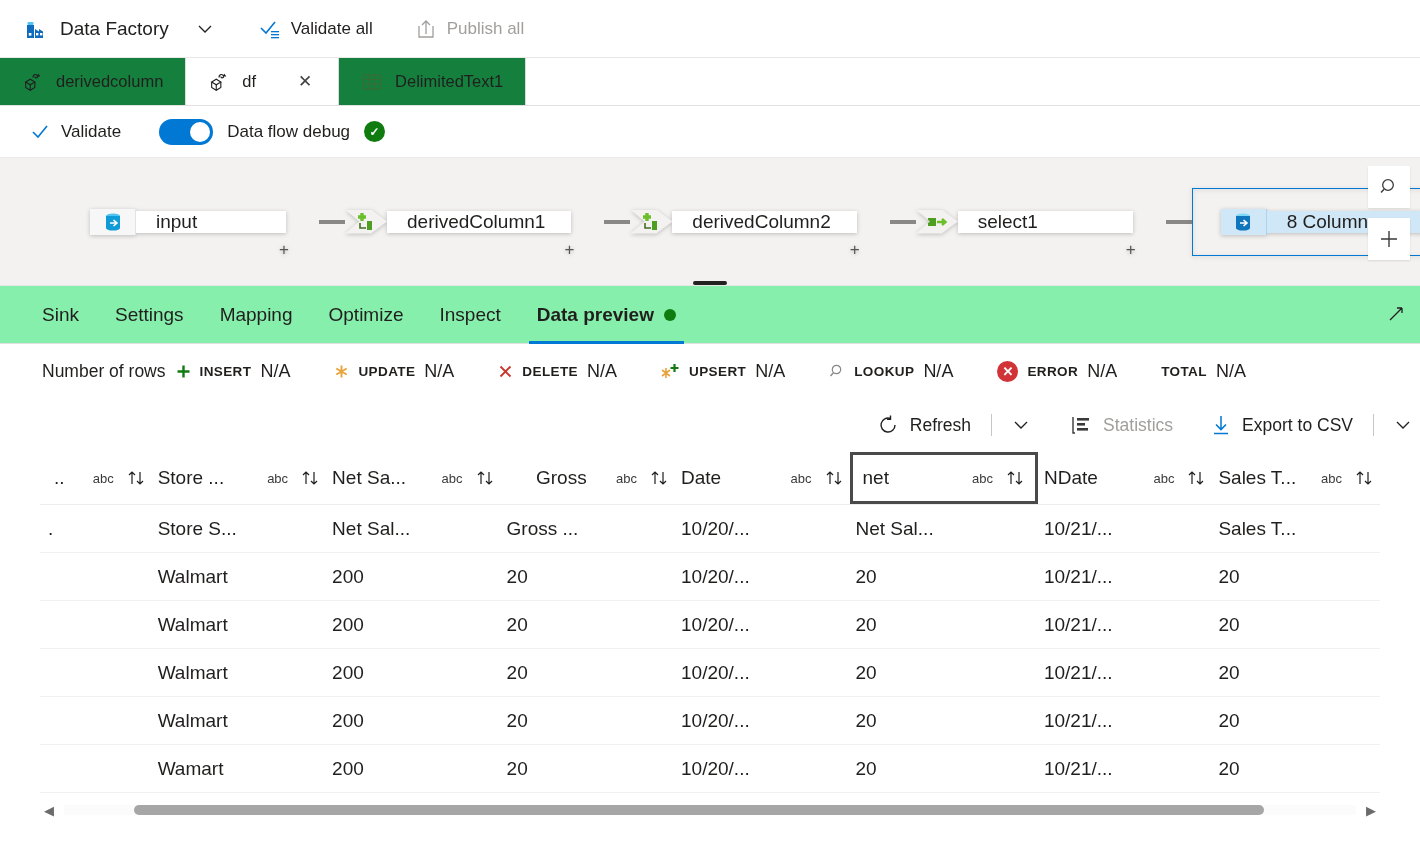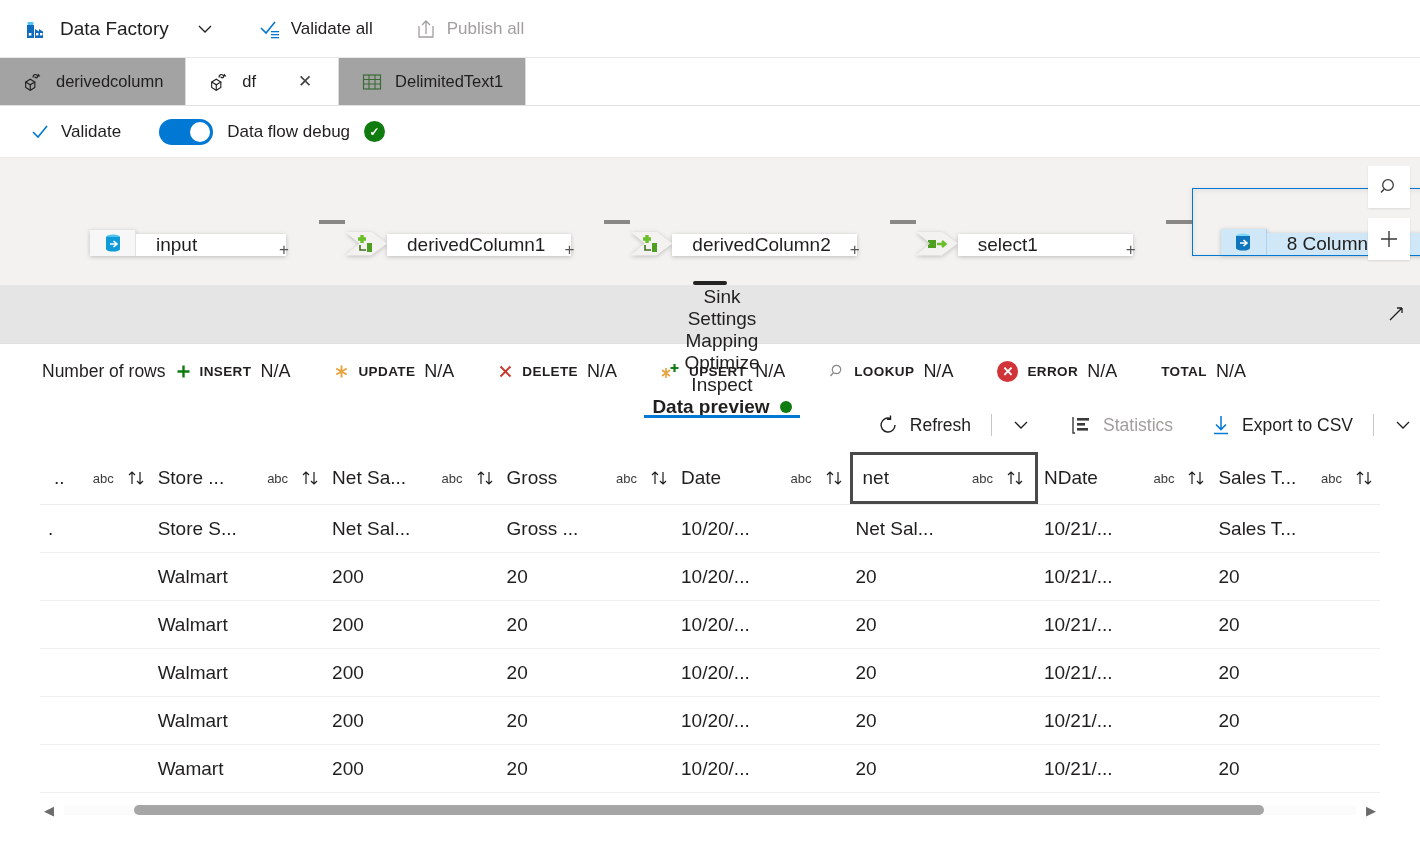--- a/index.html
+++ b/index.html
@@ -33,21 +33,21 @@
   .tb-item.disabled{ color:#a19f9d; cursor:default; }
   svg{ display:block; }
 
   
   .tabstrip{
     height:48px; display:flex; align-items:stretch;
     background:#ffffff; border-bottom:1px solid #e1e1e1;
   }
   .tab{
     display:flex; align-items:center; gap:12px;
-    padding:0 22px; background:#a3a3a3; cursor:pointer;
+    padding:0 22px; background:#15803d; cursor:pointer;
     font-size:16.5px; color:#201f1e; position:relative;
     border-right:1px solid #dcdcdc;
   }
   .tab.active{ background:#ffffff; }
   .tab .tab-close{
     margin-left:26px; width:22px; height:22px;
     display:flex; align-items:center; justify-content:center;
     color:#444; font-size:17px; cursor:pointer;
   }
   .tabstrip-filler{ flex:1; background:#ffffff; border-bottom:0; }
@@ -77,21 +77,21 @@
 
   
   .canvas{
     height:128px; background:#f3f2f1; position:relative;
     display:flex; align-items:center; padding-left:80px;
     border-bottom:1px solid #e6e6e6;
   }
   .flow{ display:flex; align-items:center; }
 
   .node{
-    height:68px; display:flex; align-items:flex-end; position:relative;
+    height:68px; display:flex; align-items:center; position:relative;
     filter: drop-shadow(0 1px 2px rgba(0,0,0,.22));
   }
   
   .accent{
     width:10px; background:#f7f7f7; display:flex; align-items:stretch;
     justify-content:center; gap:2px; padding:0 2px;
   }
   .accent i{ display:block; width:2px; background:#0078d4; }
 
   .node-icon{
@@ -135,21 +135,21 @@
     box-shadow:0 1px 2px rgba(0,0,0,.10);
   }
   .grip{
     position:absolute; left:50%; transform:translateX(-50%); bottom:0;
     width:34px; height:4px; background:#222; border-radius:2px;
   }
 
   
   .paneltabs{
     height:58px; display:flex; align-items:center; padding-left:24px;
-    gap:0; border-bottom:1px solid #e1e1e1; position:relative; background:#e5e5e5;flex-direction:column;
+    gap:0; border-bottom:1px solid #e1e1e1; position:relative; background:#86efac;
   }
   .ptab{
     height:58px; display:flex; align-items:center; gap:10px;
     padding:0 18px; font-size:19px; color:#201f1e; cursor:pointer;
     position:relative;
   }
   .ptab.active{ font-weight:bold; }
   .ptab.active::after{
     content:""; position:absolute; left:10px; right:10px; bottom:0;
     height:3px; background:#0078d4;
@@ -595,21 +595,21 @@
               <span class="th-name">Net Sa...</span>
               <span class="th-abc">abc</span>
               <span class="th-sort">
                 <svg width="20" height="20" viewBox="0 0 20 20">
                   <path d="M6 16 V4 M3 7 L6 4 L9 7" stroke="#201f1e" stroke-width="1.2" fill="none"></path>
                   <path d="M14 4 V16 M11 13 L14 16 L17 13" stroke="#201f1e" stroke-width="1.2" fill="none"></path>
                 </svg>
               </span>
             </div>
           </th>
-          <th style="width: 12.5%;">
+          <th style="width: 12.5%; text-align: center;">
             <div class="thinner">
               <span class="th-name">Gross</span>
               <span class="th-abc">abc</span>
               <span class="th-sort">
                 <svg width="20" height="20" viewBox="0 0 20 20">
                   <path d="M6 16 V4 M3 7 L6 4 L9 7" stroke="#201f1e" stroke-width="1.2" fill="none"></path>
                   <path d="M14 4 V16 M11 13 L14 16 L17 13" stroke="#201f1e" stroke-width="1.2" fill="none"></path>
                 </svg>
               </span>
             </div>

